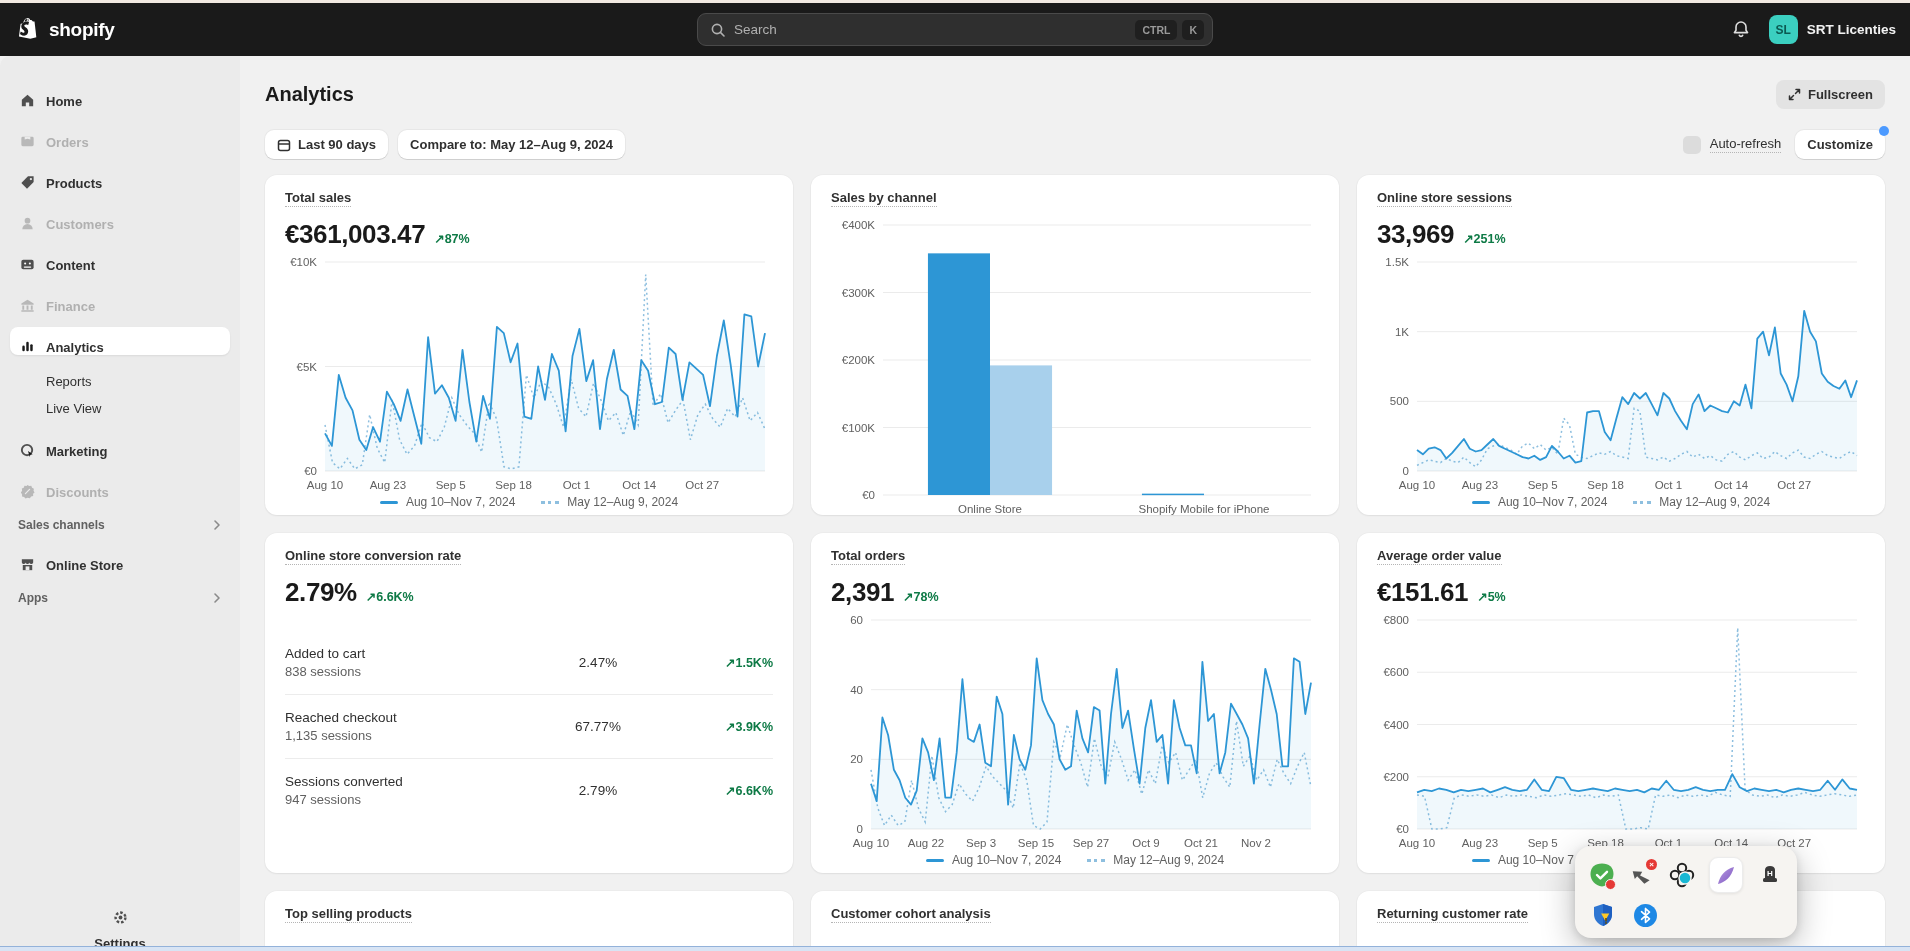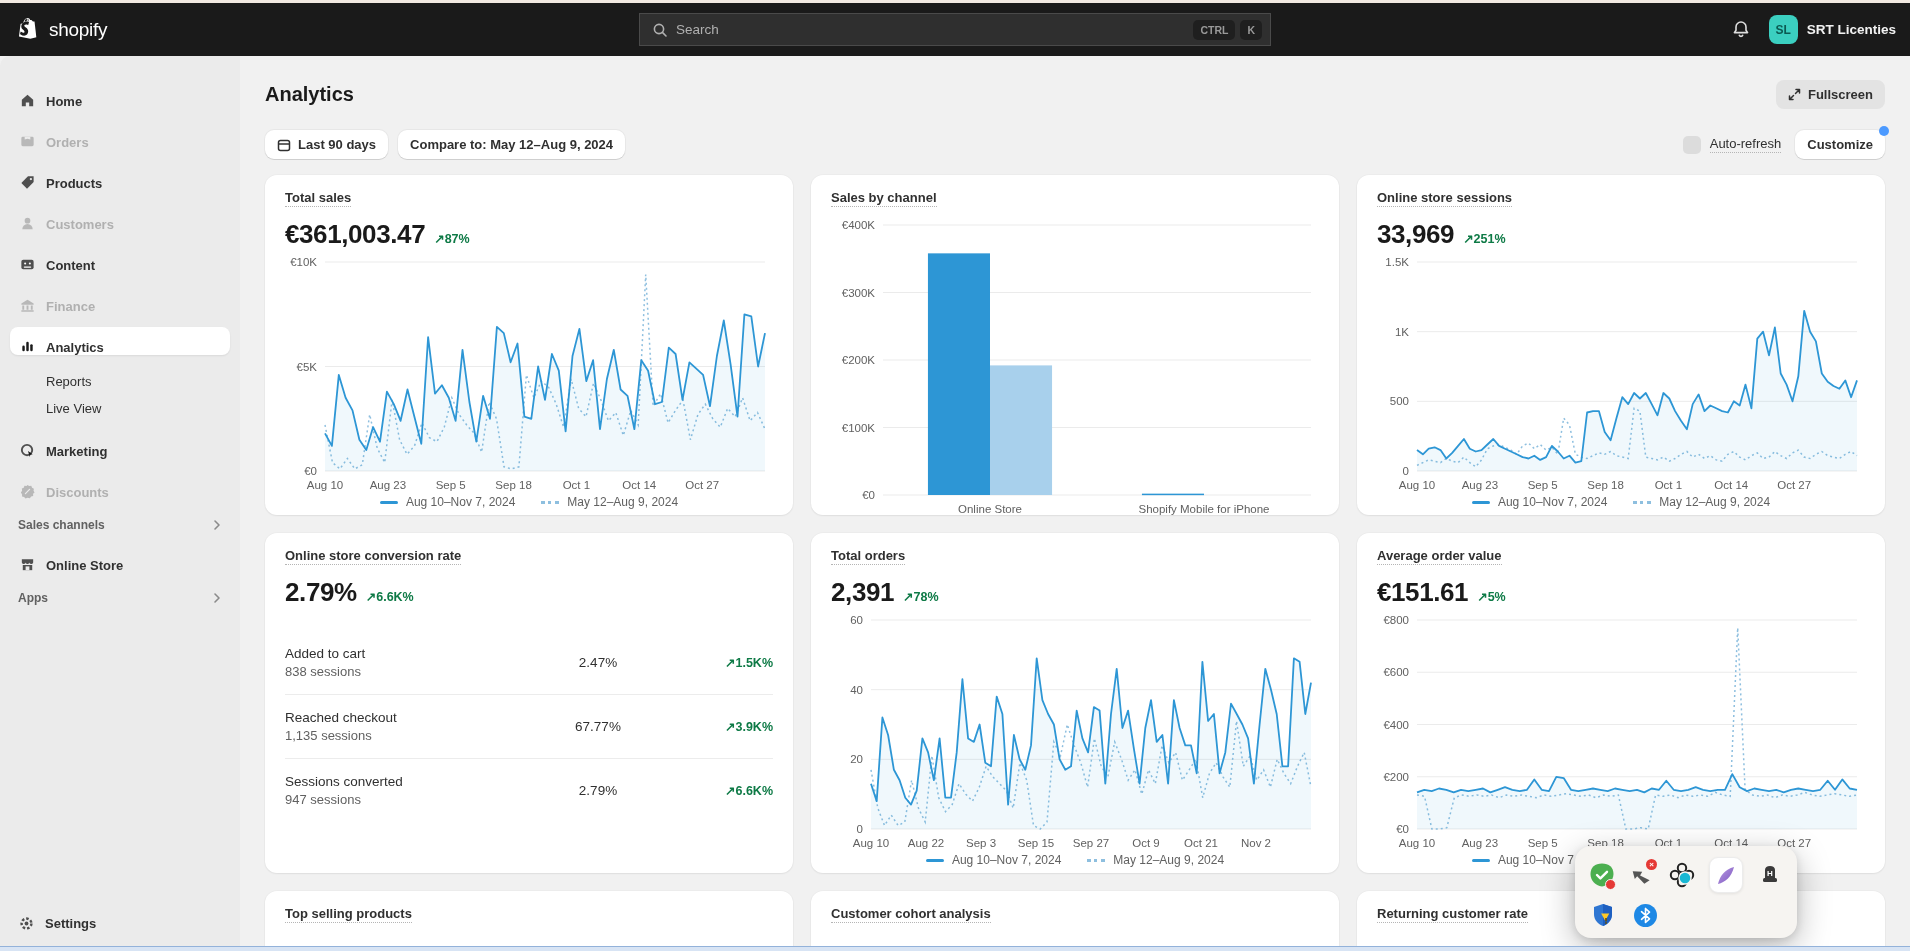--- a/index.html
+++ b/index.html
@@ -3,23 +3,23 @@
 <meta charset="utf-8">
 <style>
   * { margin:0; padding:0; box-sizing:border-box; }
   html,body { width:1910px; height:951px; }
   body { font-family:"Liberation Sans", sans-serif; background:#f1f1f1; overflow:hidden; position:relative; }
 
   
   .top-strip { height:3px; background:#f2e9e1; }
   .topbar { height:53px; background:#1a1a1a; display:flex; align-items:center; position:relative; }
   .brand { display:flex; align-items:center; gap:7px; padding-left:16px; }
-  .brand-word { color:#fff; font-size:19px; font-weight:400; letter-spacing:-0.3px; }
-  .searchwrap { position:absolute; left:50%; transform:translateX(-50%); width:632px; height:33px;
-    background:#2f2f2f; border:1px solid #4a4a4a; border-radius:0; display:flex; align-items:center; padding:0 8px 0 12px; }
+  .brand-word { color:#fff; font-size:19px; font-weight:700; letter-spacing:-0.3px; }
+  .searchwrap { position:absolute; left:50%; transform:translateX(-50%); width:516px; height:33px;
+    background:#2f2f2f; border:1px solid #4a4a4a; border-radius:9px; display:flex; align-items:center; padding:0 8px 0 12px; }
   .searchwrap input { flex:1; background:transparent; border:none; outline:none; color:#cfcfcf; font-size:13.5px; margin-left:8px; font-family:inherit; }
   .searchwrap input::placeholder { color:#b0b0b0; }
   .kbd { background:#1f1f1f; color:#9a9a9a; font-size:10.5px; font-weight:700; border-radius:5px; padding:4px 7px; margin-left:5px; }
   .topbar-right { margin-left:auto; display:flex; align-items:center; gap:18px; padding-right:14px; }
   .store-chip { display:flex; align-items:center; gap:9px; }
   .avatar { width:29px; height:29px; border-radius:8px; background:#3bcfc0; color:#0b5a52; font-size:12px; font-weight:700; display:flex; align-items:center; justify-content:center; }
   .store-name { color:#f2f2f2; font-size:13.5px; font-weight:700; white-space:nowrap; }
 
   
   .app { display:flex; height:895px; }
@@ -27,21 +27,21 @@
   .main { flex:1; padding:0 25px; overflow:hidden; }
 
   
   .nav-item { display:flex; align-items:flex-end; gap:10px; height:28px; margin:13px 10px; padding:0 8px; border-radius:8px;
     font-size:13px; font-weight:700; color:#303030; cursor:pointer; }
   .nav-item .nicon { width:18px; display:flex; justify-content:center; }
   .nav-item.disabled { color:#b0b0b0; }
   .nav-item.active { background:#fff; box-shadow:0 1px 2px rgba(0,0,0,.08); }
   .nav-sub { display:flex; align-items:center; height:26px; margin:1px 10px; padding-left:36px; border-radius:8px; font-size:13px; font-weight:400; color:#303030; cursor:pointer; }
   .nav-section { display:flex; align-items:center; justify-content:space-between; margin:18px 10px 4px; padding:0 8px; font-size:12px; font-weight:700; color:#616161; cursor:pointer; }
-  .settings-row { position:absolute; bottom:14px; left:10px; right:10px; display:flex; align-items:center; gap:10px; padding:0 8px; height:28px; font-size:13px; font-weight:700; color:#303030; cursor:pointer; }
+  .settings-row { position:absolute; bottom:14px; left:10px; right:10px; display:flex; align-items:center; gap:10px; padding:0 8px; height:28px; font-size:13px; font-weight:700; color:#303030; cursor:pointer;flex-direction:column; }
 
   
   .page-head { display:flex; align-items:center; justify-content:space-between; padding-top:24px; }
   .page-title { font-size:20px; font-weight:700; color:#1a1a1a; }
   .btn { display:inline-flex; align-items:center; gap:7px; font-size:13px; font-weight:700; color:#303030;
     border-radius:8px; padding:7px 12px; cursor:pointer; border:none; font-family:inherit; }
   .btn-grey { background:#e3e3e3; }
   .btn-white { background:#fff; box-shadow:0 1px 0 rgba(0,0,0,.10), 0 0 0 1px rgba(0,0,0,.04); border-radius:9px; }
   .toolbar { display:flex; align-items:center; justify-content:space-between; margin-top:21px; }
   .toolbar-left { display:flex; gap:10px; }

